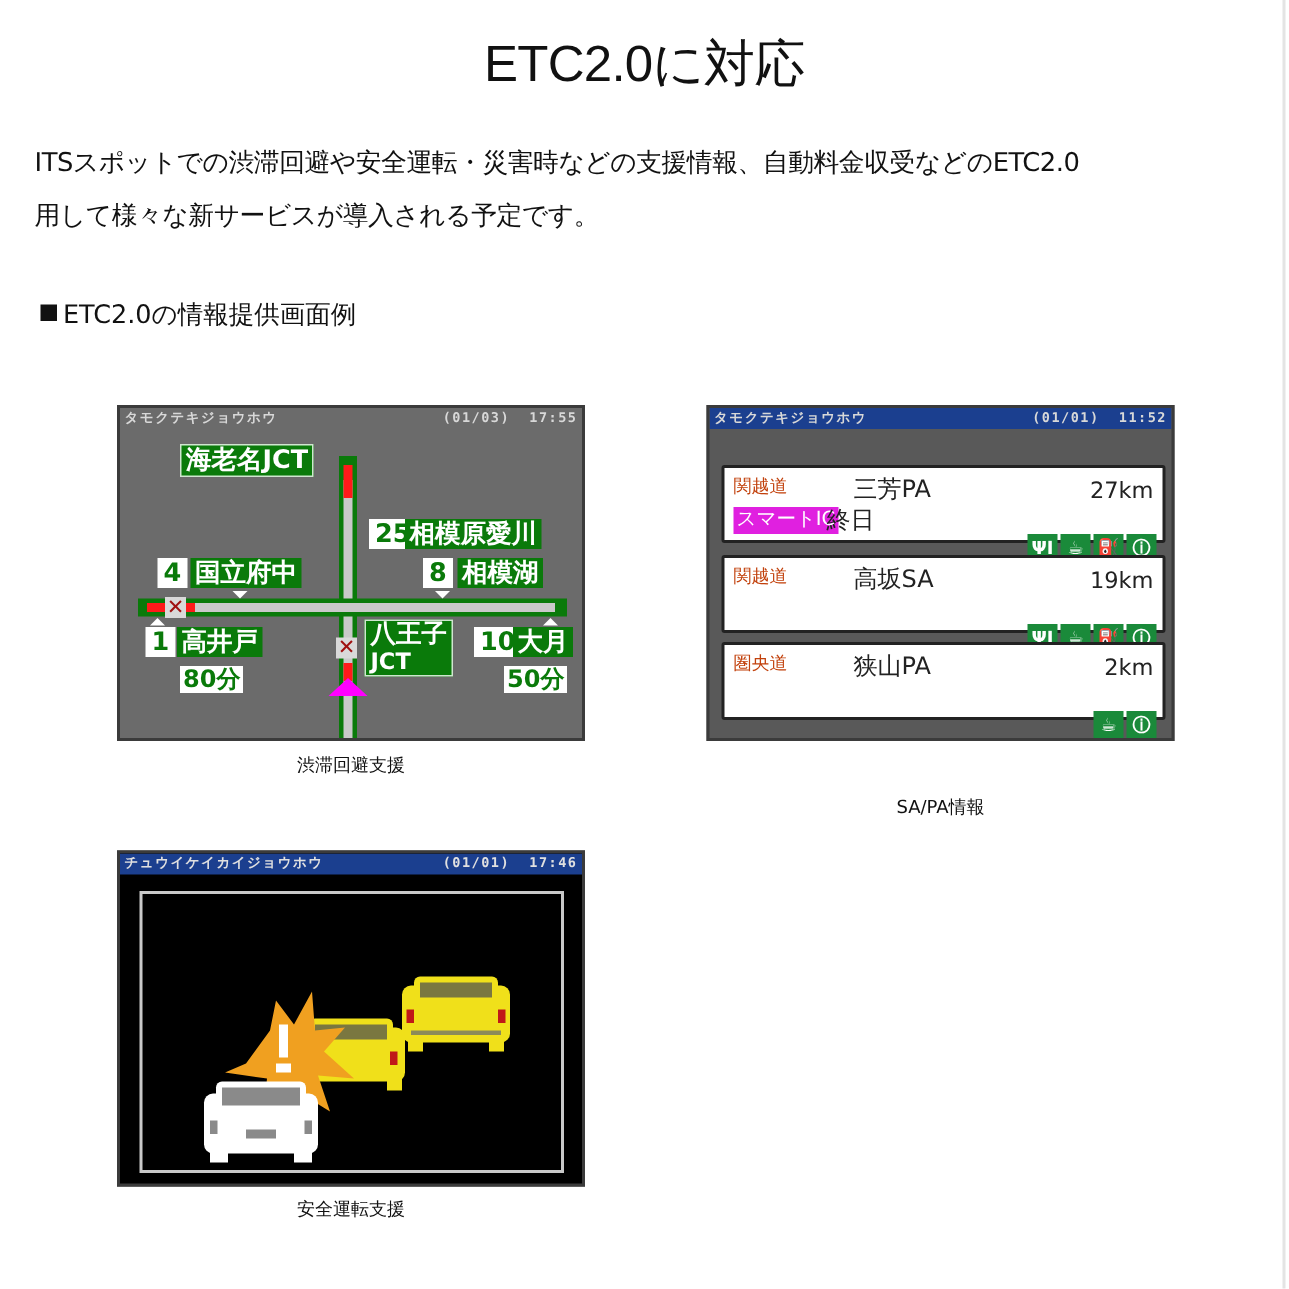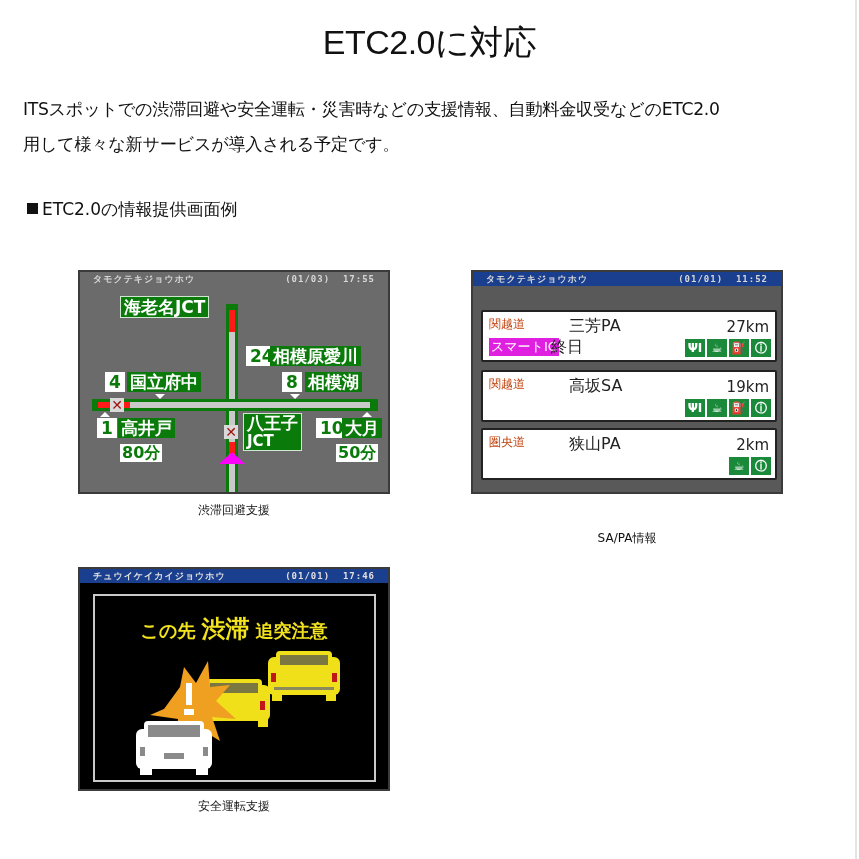--- a/index.html
+++ b/index.html
@@ -5,21 +5,21 @@
   html,body{margin:0;padding:0;background:#ffffff;}
   body{width:859px;height:859px;position:relative;overflow:hidden;font-family:"DejaVu Sans","Liberation Sans",sans-serif;color:#111;}
   .right-rule{position:absolute;left:855px;top:0;width:2px;height:859px;background:#e4e4e4;}
   .page-title{position:absolute;left:0;width:859px;top:20px;text-align:center;font-size:34px;font-family:"Liberation Sans","DejaVu Sans",sans-serif;letter-spacing:-0.5px;color:#111;}
   .intro{position:absolute;left:23px;top:92px;width:820px;font-size:17.2px;line-height:35px;color:#111;letter-spacing:-0.3px;}
   .intro p{margin:0;white-space:nowrap;}
   .section-head{position:absolute;left:27px;top:198px;font-size:17px;color:#111;}
   .section-head .sq{display:inline-block;width:11px;height:11px;background:#111;margin-right:4px;vertical-align:1px;}
 
   .screen{position:absolute;width:312px;height:224px;background:#6b6b6b;border:2px solid #3b3b3b;box-sizing:border-box;overflow:hidden;}
-  .screen .bar{height:14px;line-height:14px;font-size:9px;font-family:"DejaVu Sans Mono",monospace;font-weight:bold;color:#d8d8d8;padding:0 13px;display:flex;justify-content:space-between;letter-spacing:1px;}
+  .screen .bar{height:14px;line-height:14px;font-size:9px;font-family:"DejaVu Sans Mono",monospace;font-weight:bold;color:#d8d8d8;padding:0 3px;display:flex;justify-content:space-between;letter-spacing:1px;}
   .caption{position:absolute;font-size:12px;color:#111;text-align:center;width:312px;}
 
   
   #s1{left:78px;top:270px;}
   #s1 .bar{background:#6b6b6b;}
   .g{position:absolute;background:#0a7a0a;color:#fff;border:1px solid #cfe6cf;font-size:17px;line-height:20px;padding:0 3px;white-space:nowrap;font-weight:bold;}
   .num{position:absolute;background:#fff;color:#0a7a0a;font-size:17px;line-height:20px;padding:0 4px;font-weight:bold;}
   .road{position:absolute;background:#c9c9c9;}
   .edge{position:absolute;background:#0a7a0a;}
   .red{position:absolute;background:#ff1a1a;}
@@ -31,21 +31,21 @@
   
   #s2{left:471px;top:270px;background:#595959;}
   #s2 .bar{background:#1b3f8f;color:#d8d8d8;}
   .card{position:absolute;left:8px;width:296px;height:52px;background:#fff;border:2px solid #222;box-sizing:border-box;border-radius:2px;}
   .card .road-name{position:absolute;left:6px;top:4px;font-size:12px;color:#c2410c;}
   .card .sa-name{position:absolute;left:86px;top:4px;font-size:16px;color:#222;}
   .card .dist{position:absolute;right:6px;top:6px;font-size:15px;color:#222;}
   .card .badge{position:absolute;left:6px;top:26px;background:#e020e0;color:#fff;font-size:13px;padding:0 2px;line-height:18px;}
   .card .hours{position:absolute;left:68px;top:25px;font-size:16px;color:#222;}
   .card .icons{position:absolute;right:4px;top:27px;display:flex;gap:2px;}
-  .fac{width:20px;height:18px;background:#1a8a3a;color:#fff;font-size:12px;line-height:18px;text-align:center;font-weight:bold;}
+  .fac{width:20px;height:18px;background:#1a8a3a;color:#fff;font-size:12px;line-height:18px;text-align:center;font-weight:bold;margin-top:17px;}
 
   
   #s3{left:78px;top:567px;background:#000000;}
   #s3 .bar{background:#1b3f8f;color:#e0e0e0;}
   .frame3{position:absolute;left:13px;top:25px;width:283px;height:188px;border:2px solid #c9c9c9;box-sizing:border-box;}
   .warn{position:absolute;left:0;width:100%;top:44px;text-align:center;color:#f2e31e;font-weight:bold;font-size:18px;}
   .warn .big{font-size:24px;margin:0 6px;}
 </style>
 </head>
 <body>
@@ -74,21 +74,21 @@
   <div class="red" style="left:149px;top:38px;width:6px;height:22px;"></div>
   <div class="red" style="left:149px;top:170px;width:6px;height:12px;"></div>
   <div class="edge" style="left:12px;top:127px;width:286px;height:12px;"></div>
   <div class="road" style="left:28px;top:130px;width:262px;height:6px;"></div>
   <div class="red" style="left:18px;top:130px;width:32px;height:6px;"></div>
   <div class="xbox" style="left:30px;top:126px;">✕</div>
   <div class="xbox" style="left:144px;top:153px;">✕</div>
   <div style="position:absolute;left:139px;top:180px;width:0;height:0;border-left:13px solid transparent;border-right:13px solid transparent;border-bottom:12px solid #ff00ff;"></div>
 
   <div class="g" style="left:40px;top:24px;">海老名JCT</div>
-  <div class="num" style="left:166px;top:74px;">24</div>
+  <div class="num" style="left:166px;top:74px;">25</div>
   <div class="g" style="left:190px;top:74px;border:none;">相模原愛川</div>
   <div class="num" style="left:25px;top:100px;">4</div>
   <div class="g" style="left:47px;top:100px;border:none;">国立府中</div>
   <div class="tri-down" style="left:75px;top:122px;"></div>
   <div class="num" style="left:202px;top:100px;">8</div>
   <div class="g" style="left:225px;top:100px;border:none;">相模湖</div>
   <div class="tri-down" style="left:210px;top:122px;"></div>
   <div class="tri-up" style="left:20px;top:140px;"></div>
   <div class="num" style="left:17px;top:146px;">1</div>
   <div class="g" style="left:38px;top:146px;border:none;">高井戸</div>
@@ -144,23 +144,20 @@
   </div>
 </div>
 <div class="caption" style="left:471px;top:519px;margin-top:11px;">SA/PA情報</div>
 
 <div class="screen" id="s3">
   <div class="bar">
     <span>チュウイケイカイジョウホウ</span>
     <span><span>(01/01)</span>&nbsp;&nbsp;<span>17:46</span></span>
   </div>
   <div class="frame3"></div>
-  <div class="warn">
-    <span>この先</span><span class="big">渋滞</span><span>追突注意</span>
-  </div>
   <svg style="position:absolute;left:0;top:0;" width="312" height="224">
 
     <g>
       <rect x="188" y="88" width="72" height="38" rx="6" fill="#f0e01a"></rect>
       <rect x="196" y="82" width="56" height="14" rx="4" fill="#f0e01a"></rect>
       <rect x="200" y="86" width="48" height="10" fill="#7a7740"></rect>
       <rect x="191" y="104" width="5" height="9" fill="#c01818"></rect>
       <rect x="252" y="104" width="5" height="9" fill="#c01818"></rect>
       <rect x="194" y="118" width="60" height="3" fill="#8b8a5a"></rect>
       <rect x="192" y="124" width="10" height="8" fill="#f0e01a"></rect>

